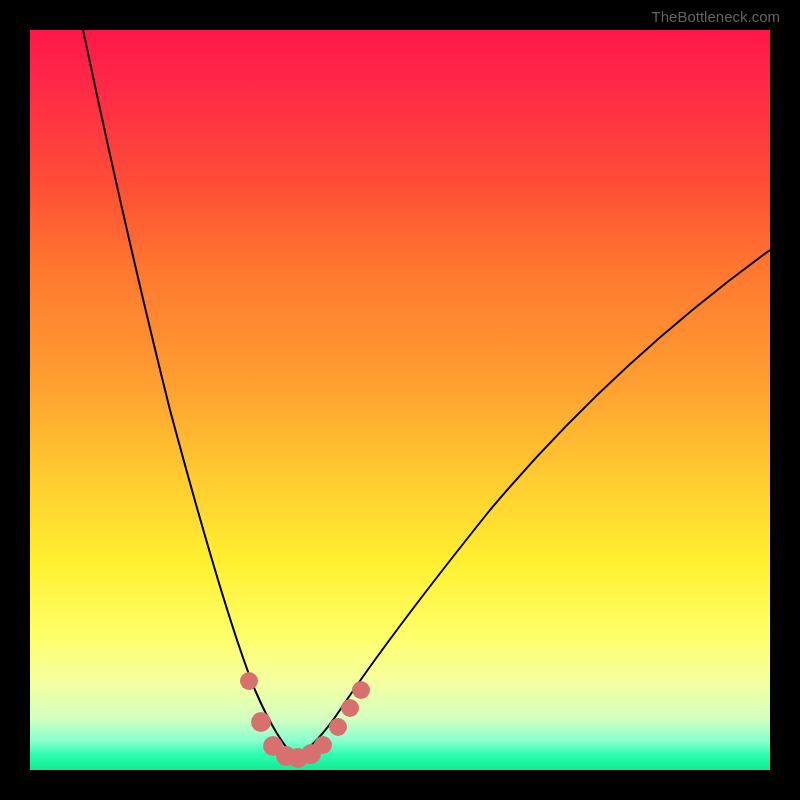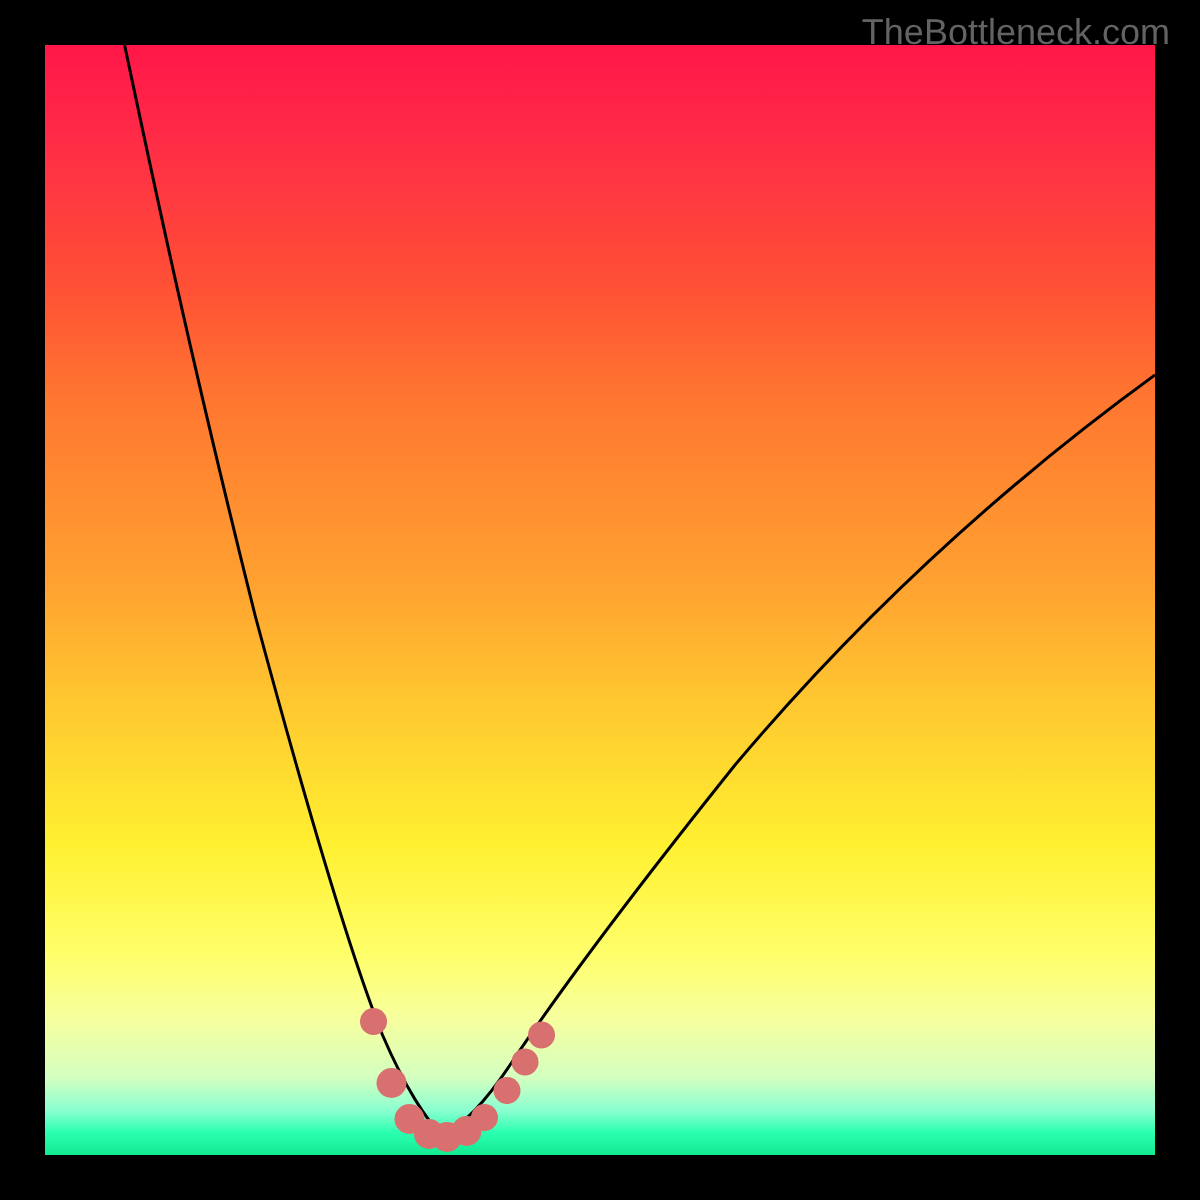--- a/index.html
+++ b/index.html
@@ -8,21 +8,21 @@
       height: 800px;
       background: #000;
       position: relative;
       font-family: Arial, sans-serif;
     }
     .watermark {
       position: absolute;
       top: 8px;
       right: 20px;
       color: #636363;
-      font-size: 24px;
+      font-size: 15px;
       font-weight: 500;
       z-index: 10;
     }
     .plot-area {
       position: absolute;
       top: 30px;
       left: 30px;
       width: 740px;
       height: 740px;
       overflow: hidden;

